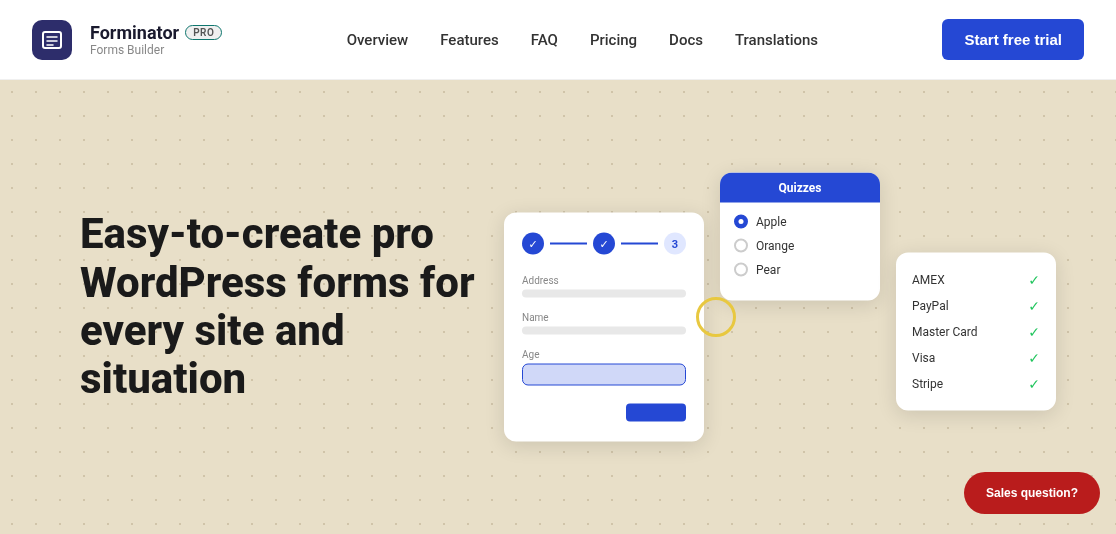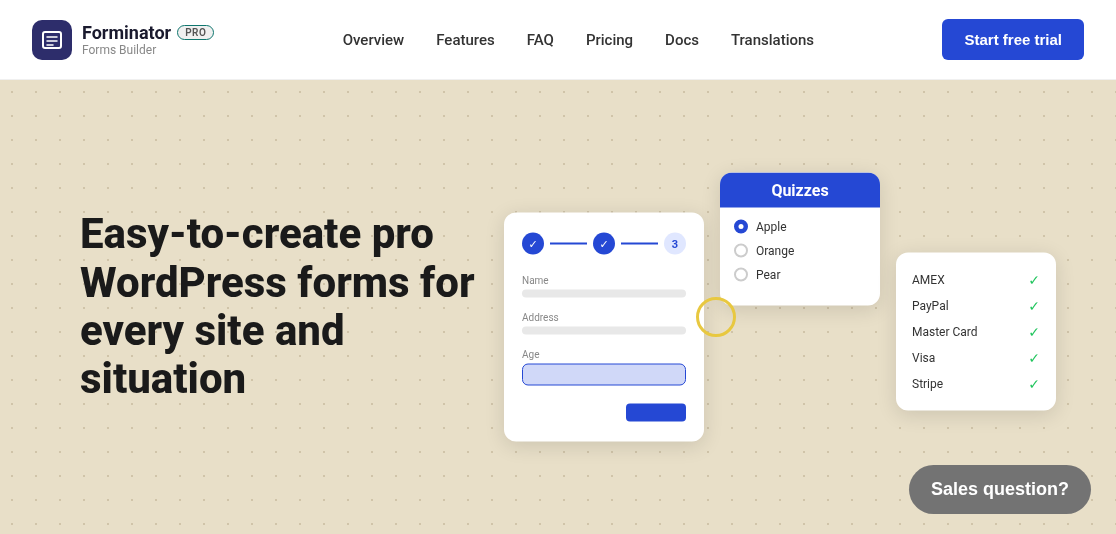--- a/index.html
+++ b/index.html
@@ -4,21 +4,21 @@
   <style>
     * { margin: 0; padding: 0; box-sizing: border-box; }
     body { font-family: -apple-system, BlinkMacSystemFont, 'Segoe UI', Roboto, sans-serif; width: 1116px; height: 534px; overflow: hidden; background: #fff; }
 
     
     .header {
       display: flex; align-items: center; justify-content: space-between;
       padding: 0 32px; height: 80px; background: #fff;
       border-bottom: 1px solid #f0f0f0;
     }
-    .logo-area { display: flex; align-items: center; gap: 10px; }
+    .logo-area { display: flex; align-items: center; gap: 18px; }
     .logo-icon {
       width: 40px; height: 40px; background: #2d2d6b; border-radius: 10px;
       display: flex; align-items: center; justify-content: center; color: #fff; font-size: 20px;
     }
     .logo-text-group { display: flex; flex-direction: column; }
     .logo-name { display: flex; align-items: center; gap: 6px; font-weight: 700; font-size: 18px; color: #1a1a2e; }
     .pro-badge {
       background: #f0f0f0; border: 1px solid #0f766e; border-radius: 20px;
       font-size: 10px; font-weight: 600; color: #555; padding: 1px 7px; letter-spacing: 0.5px;
     }
@@ -87,21 +87,21 @@
       width: 60px; height: 18px; background: #2548d4; border-radius: 4px; float: right; margin-top: 4px;
     }
 
     
     .quiz-card {
       background: #fff; border-radius: 12px; padding: 0 0 14px 0;
       width: 160px; box-shadow: 0 4px 20px rgba(0,0,0,0.12);
       overflow: hidden;
     }
     .quiz-header {
-      background: #2548d4; color: #fff; font-size: 16px; font-weight: 700;
+      background: #2548d4; color: #fff; font-size: 12px; font-weight: 700;
       text-align: center; padding: 8px;
     }
     .quiz-body { padding: 12px 14px 0; }
     .quiz-option { display: flex; align-items: center; gap: 8px; margin-bottom: 10px; }
     .radio-filled {
       width: 14px; height: 14px; border-radius: 50%; border: 2px solid #2548d4;
       background: #2548d4; position: relative; flex-shrink: 0;
     }
     .radio-filled::after {
       content: ''; position: absolute; top: 50%; left: 50%;
@@ -135,23 +135,23 @@
     
     .deco-circle {
       position: absolute; width: 40px; height: 40px; border-radius: 50%;
       border: 3px solid #e8c840; background: transparent;
       right: 380px; top: 50%; transform: translateY(-10px);
       z-index: 3;
     }
 
     
     .sales-btn {
-      position: absolute; bottom: 20px; right: 25px; z-index: 10;
-      background: #737373; color: #fff; border: none; border-radius: 30px;
-      padding: 14px 22px; font-size: 18px; font-weight: 600; cursor: pointer;
+      position: absolute; bottom: 20px; right: 16px; z-index: 10;
+      background: #b91c1c; color: #fff; border: none; border-radius: 30px;
+      padding: 14px 22px; font-size: 12px; font-weight: 600; cursor: pointer;
     }
   </style>
 </head>
 <body>
 
 <header class="header">
   <div class="logo-area">
     <div class="logo-icon">
       <svg width="22" height="22" viewBox="0 0 22 22" fill="none">
         <rect x="2" y="3" width="18" height="16" rx="2" stroke="white" stroke-width="2"></rect>
@@ -191,26 +191,26 @@
     <div class="form-card">
       <div class="form-steps">
         <div class="step-circle">✓</div>
         <div class="step-line"></div>
         <div class="step-circle">✓</div>
         <div class="step-line"></div>
         <div class="step-num">3</div>
       </div>
 
       <div>
+        <div class="form-field-label">Address</div>
+        <div class="form-field-input"></div>
+      </div>
+
+      <div>
         <div class="form-field-label">Name</div>
-        <div class="form-field-input"></div>
-      </div>
-
-      <div>
-        <div class="form-field-label">Address</div>
         <div class="form-field-input"></div>
       </div>
 
       <div>
         <div class="form-field-label">Age</div>
         <div class="form-field-input focused"></div>
       </div>
 
       <div class="form-submit-btn"></div>
     </div>

